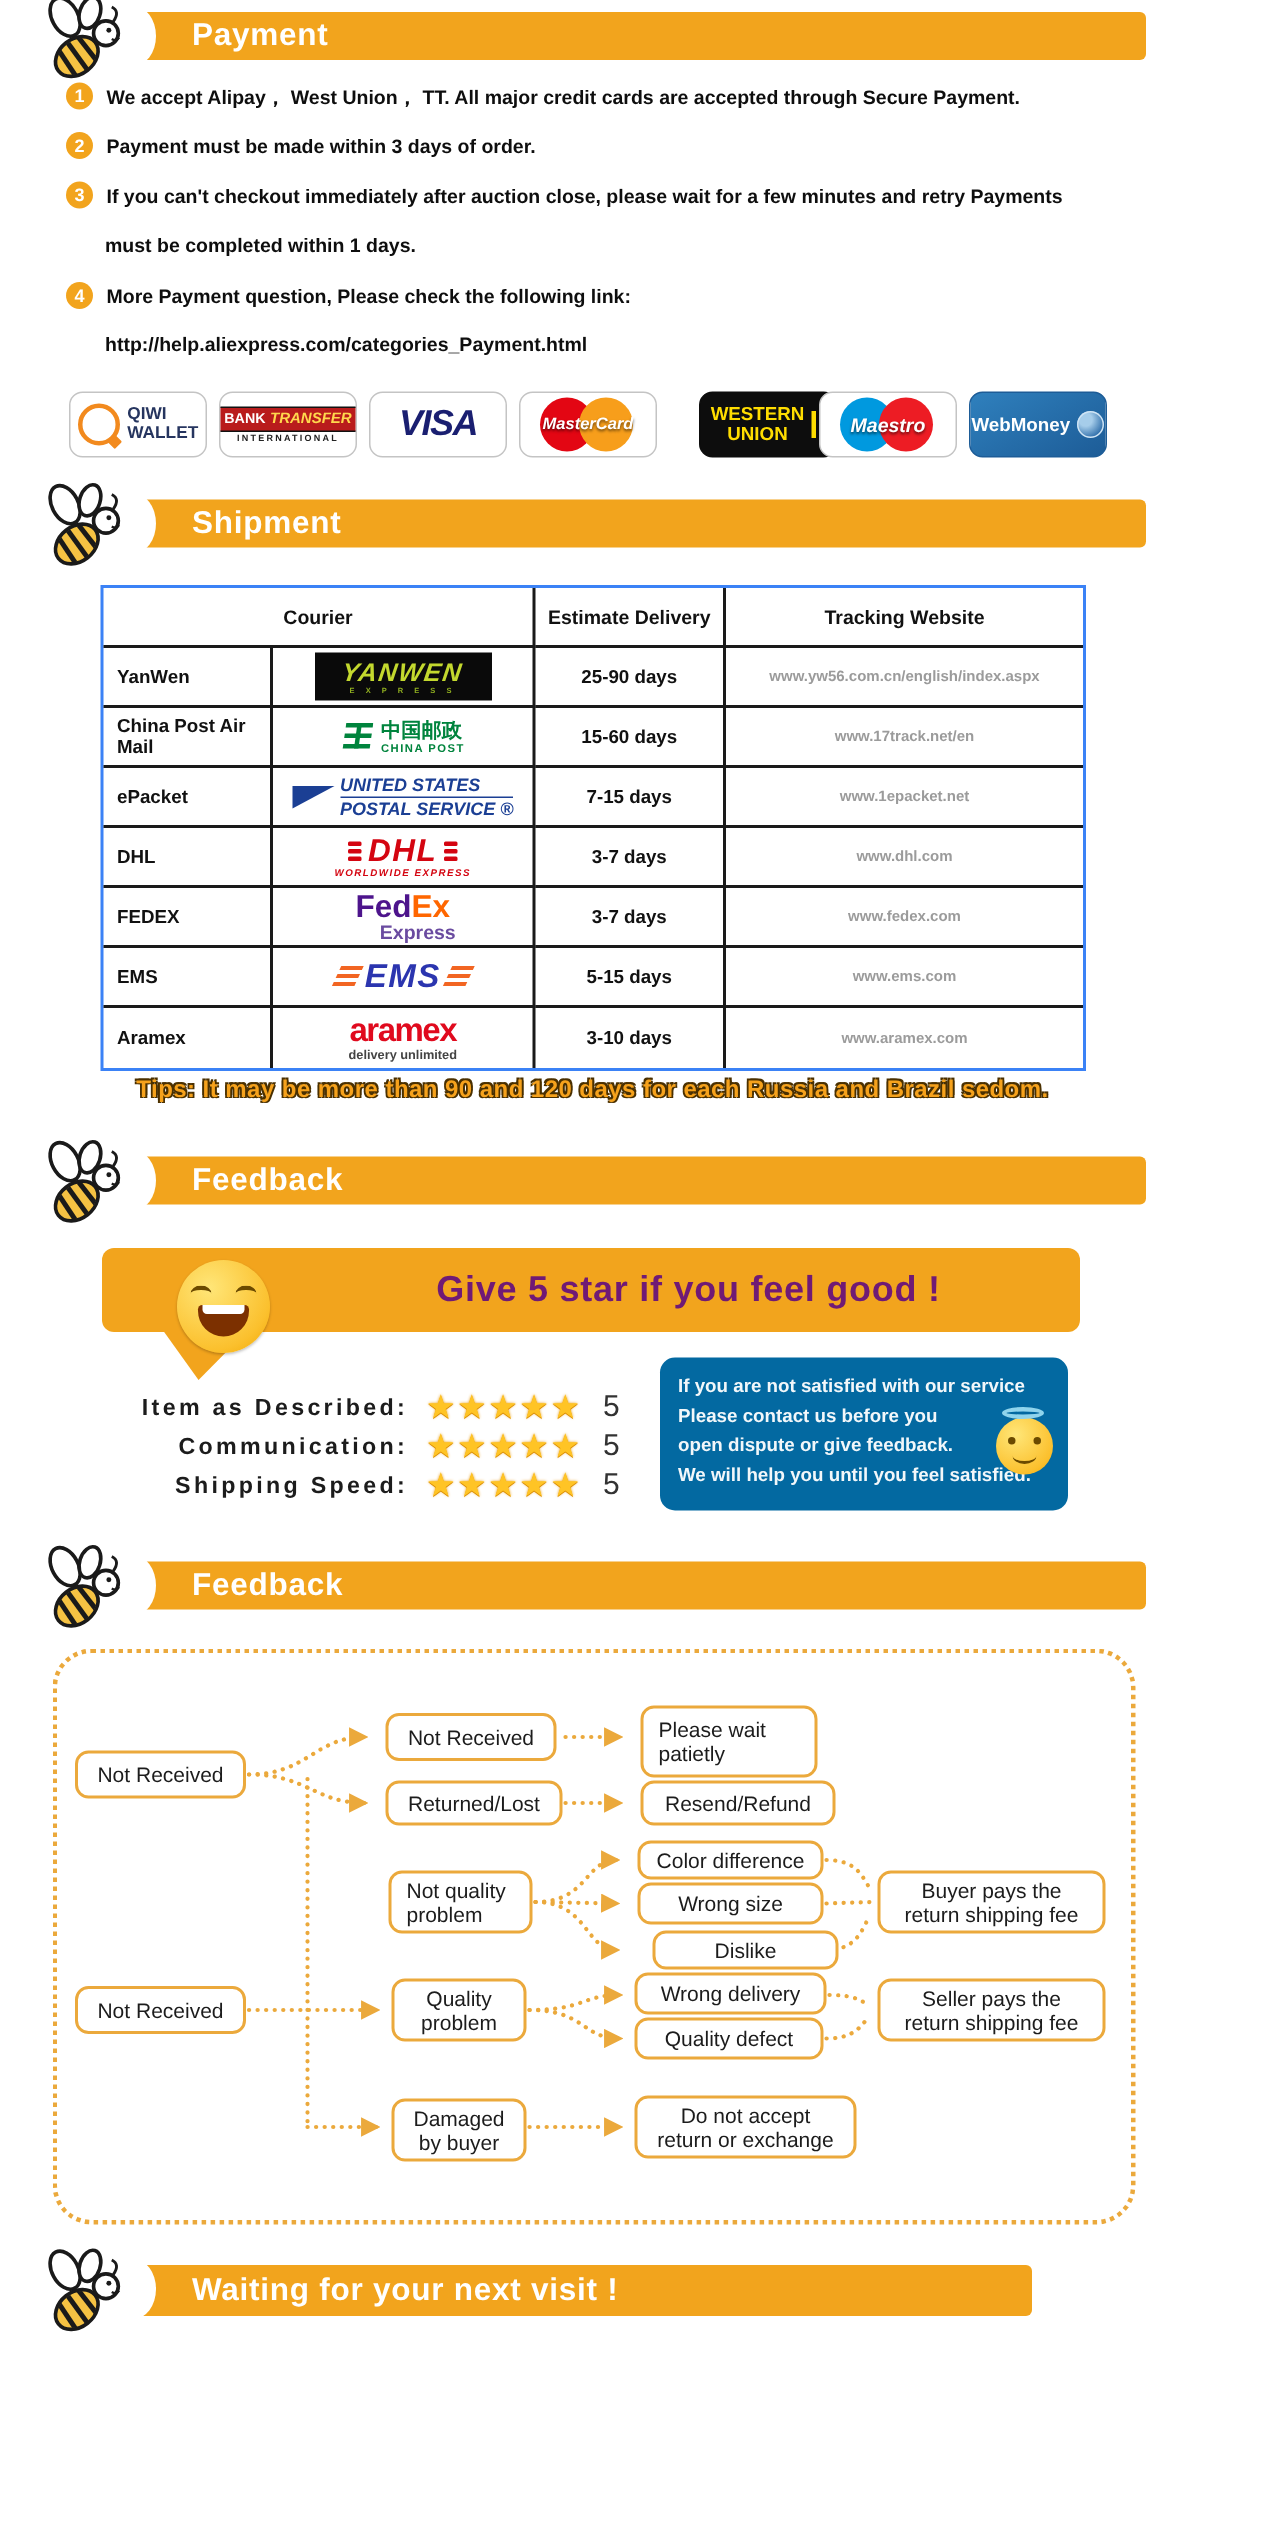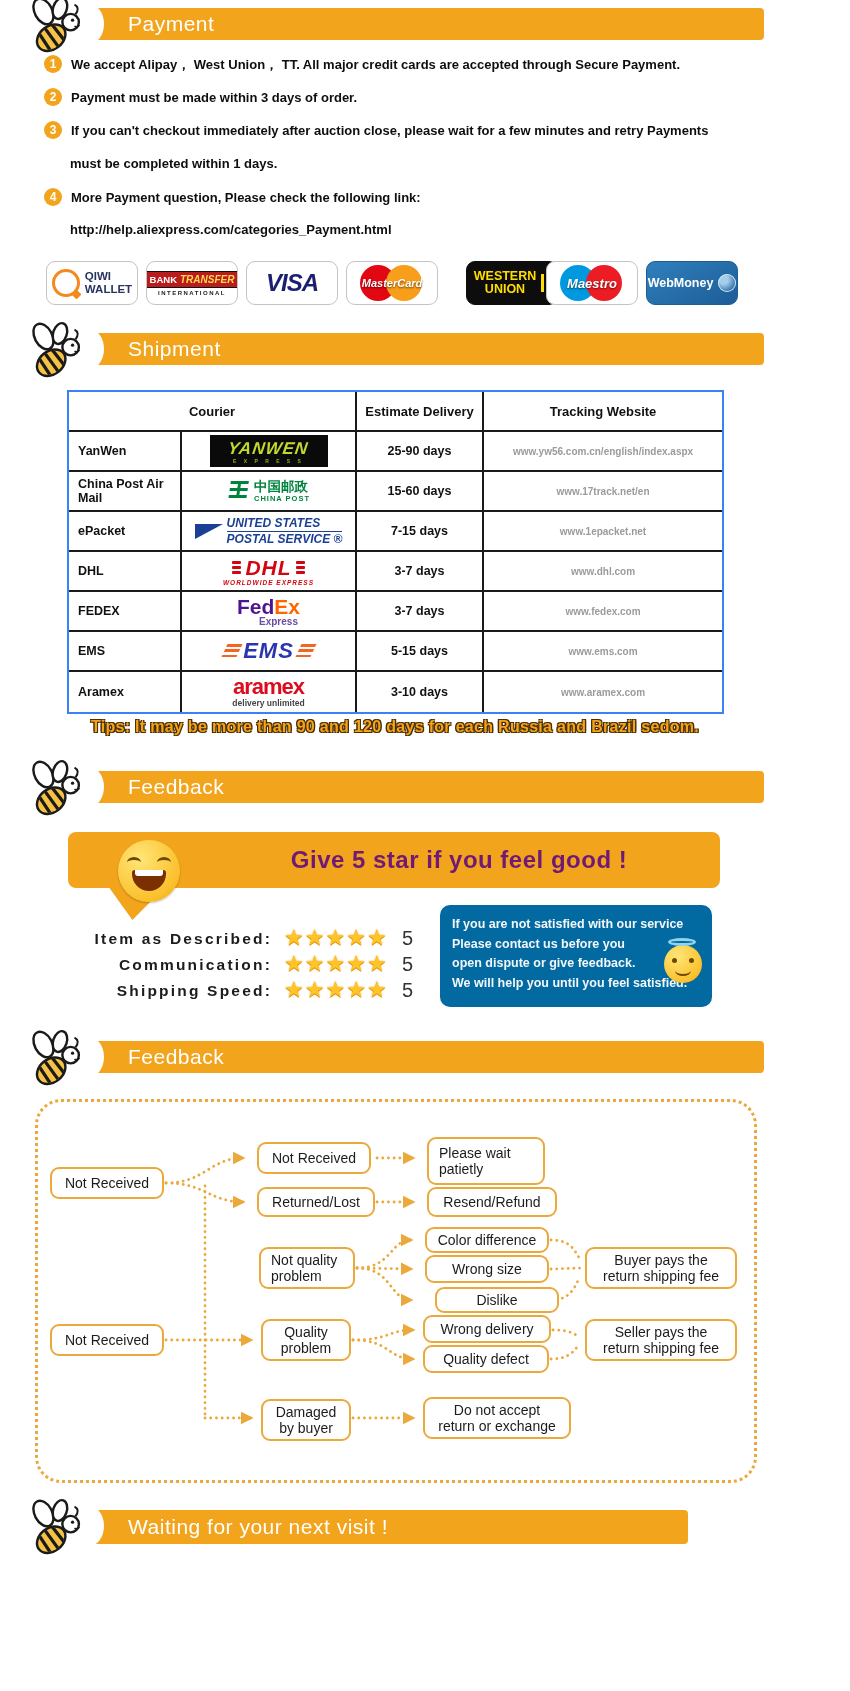--- a/index.html
+++ b/index.html
@@ -5,21 +5,21 @@
   html,body{margin:0;padding:0;background:#fff}
   .page{position:relative;width:850px;height:1691px;background:#fff;overflow:hidden;
         font-family:"Liberation Sans", sans-serif;}
   .abs{position:absolute}
 
   
   .banner{position:absolute;left:88px;width:676px;height:32px;background:#F2A41D;
           border-radius:4px;display:flex;align-items:center;padding-left:40px;box-sizing:border-box}
   .banner::before{content:"";position:absolute;left:-14px;top:-4px;width:30px;height:40px;
           background:#fff;border-radius:50%}
-  .banner .btxt{color:#fff;font-size:21px;font-weight:normal;letter-spacing:.5px}
+  .banner .btxt{color:#fff;font-size:21px;font-weight:bold;letter-spacing:.5px}
   .bee{position:absolute;width:68px;height:62px;z-index:3}
 
   
   .pay-item{position:absolute;left:44px;display:flex;align-items:flex-start;gap:9px}
   .pnum{flex:0 0 auto;width:18px;height:18px;border-radius:50%;background:#F2A41D;color:#fff;
         font-size:12px;font-weight:bold;display:flex;align-items:center;justify-content:center;margin-top:-1px}
   .ptxt{font-size:13px;font-weight:bold;color:#0e0e0e;white-space:nowrap;line-height:17px}
   .pcont{position:absolute;left:70px;font-size:13px;font-weight:bold;color:#0e0e0e;white-space:nowrap}
 
   
@@ -64,40 +64,40 @@
   .tc.lastr{border-bottom:none}
   .tc.name{justify-content:flex-start;padding-left:9px}
   .tc.site{color:#9b9b9b;font-size:10px;font-weight:bold}
   .tc.th{font-size:13px}
 
   
   .lg-yanwen{background:#0a0a0a;width:118px;height:32px;display:flex;flex-direction:column;
         align-items:center;justify-content:center}
   .yw-main{color:#c3d82e;font-style:italic;font-weight:800;font-size:17px;letter-spacing:1px;transform:skewX(-8deg)}
   .yw-sub{color:#8fae20;font-size:5px;letter-spacing:3px;margin-top:-1px}
-  .lg-cnpost{display:flex;align-items:flex-start;gap:5px}
+  .lg-cnpost{display:flex;align-items:center;gap:5px}
   .cn-txt{display:flex;flex-direction:column;align-items:flex-start;line-height:1}
   .cn-cn{font-size:13.5px;font-weight:bold;color:#00843D}
   .cn-en{font-size:7.5px;color:#00843D;letter-spacing:1px;margin-top:1px}
   .lg-usps{display:flex;align-items:center}
   .usps-eagle{width:0;height:0;border-top:15px solid #1b3f94;border-right:28px solid transparent;margin-right:4px}
   .usps-t{display:flex;flex-direction:column;font-style:italic;font-weight:800;color:#1b3f94;
         font-size:12px;line-height:1.25}
   .usps-t .u1{border-bottom:1.5px solid #1b3f94}
   .lg-dhl{display:flex;flex-direction:column;align-items:center}
   .dhl-row{display:flex;align-items:center}
   .dhl-bars{display:flex;flex-direction:column;gap:2px;margin:0 4px}
   .dhl-bars span{display:block;width:9px;height:3px;background:#D40511;border-radius:1px}
   .dhl-main{font-size:21px;font-weight:900;font-style:italic;color:#D40511;letter-spacing:1px;line-height:1}
   .dhl-sub{font-size:6.5px;font-style:italic;font-weight:bold;color:#D40511;letter-spacing:1px;margin-top:1px}
   .lg-fedex{display:flex;flex-direction:column;align-items:center;line-height:1}
   .fx-row{display:flex}
   .fx-fed{font-size:21px;font-weight:900;color:#4d148c}
   .fx-ex{font-size:21px;font-weight:900;color:#ff6600}
-  .fx-sub{font-size:10px;color:#6a4ba0;margin-left:20px;margin-top:0px}
+  .fx-sub{font-size:13px;color:#6a4ba0;margin-left:20px;margin-top:0px}
   .lg-ems{display:flex;align-items:center}
   .ems-s{width:15px;height:15px;transform:skewX(-25deg);margin:0 4px;
         background:repeating-linear-gradient(#f26522 0 2.6px,transparent 2.6px 5.4px)}
   .ems-main{font-size:22px;font-weight:900;font-style:italic;color:#2b35af;letter-spacing:1px;line-height:1}
   .lg-aramex{display:flex;flex-direction:column;align-items:center;line-height:1}
   .ar-main{font-size:22px;font-weight:bold;color:#E00A1E;letter-spacing:-1px}
   .ar-sub{font-size:8.5px;color:#444;margin-top:1px}
 
   .tips{position:absolute;left:0;top:718px;width:790px;text-align:center;font-size:16px;font-weight:800;
         color:#F6A21C;letter-spacing:.3px;

